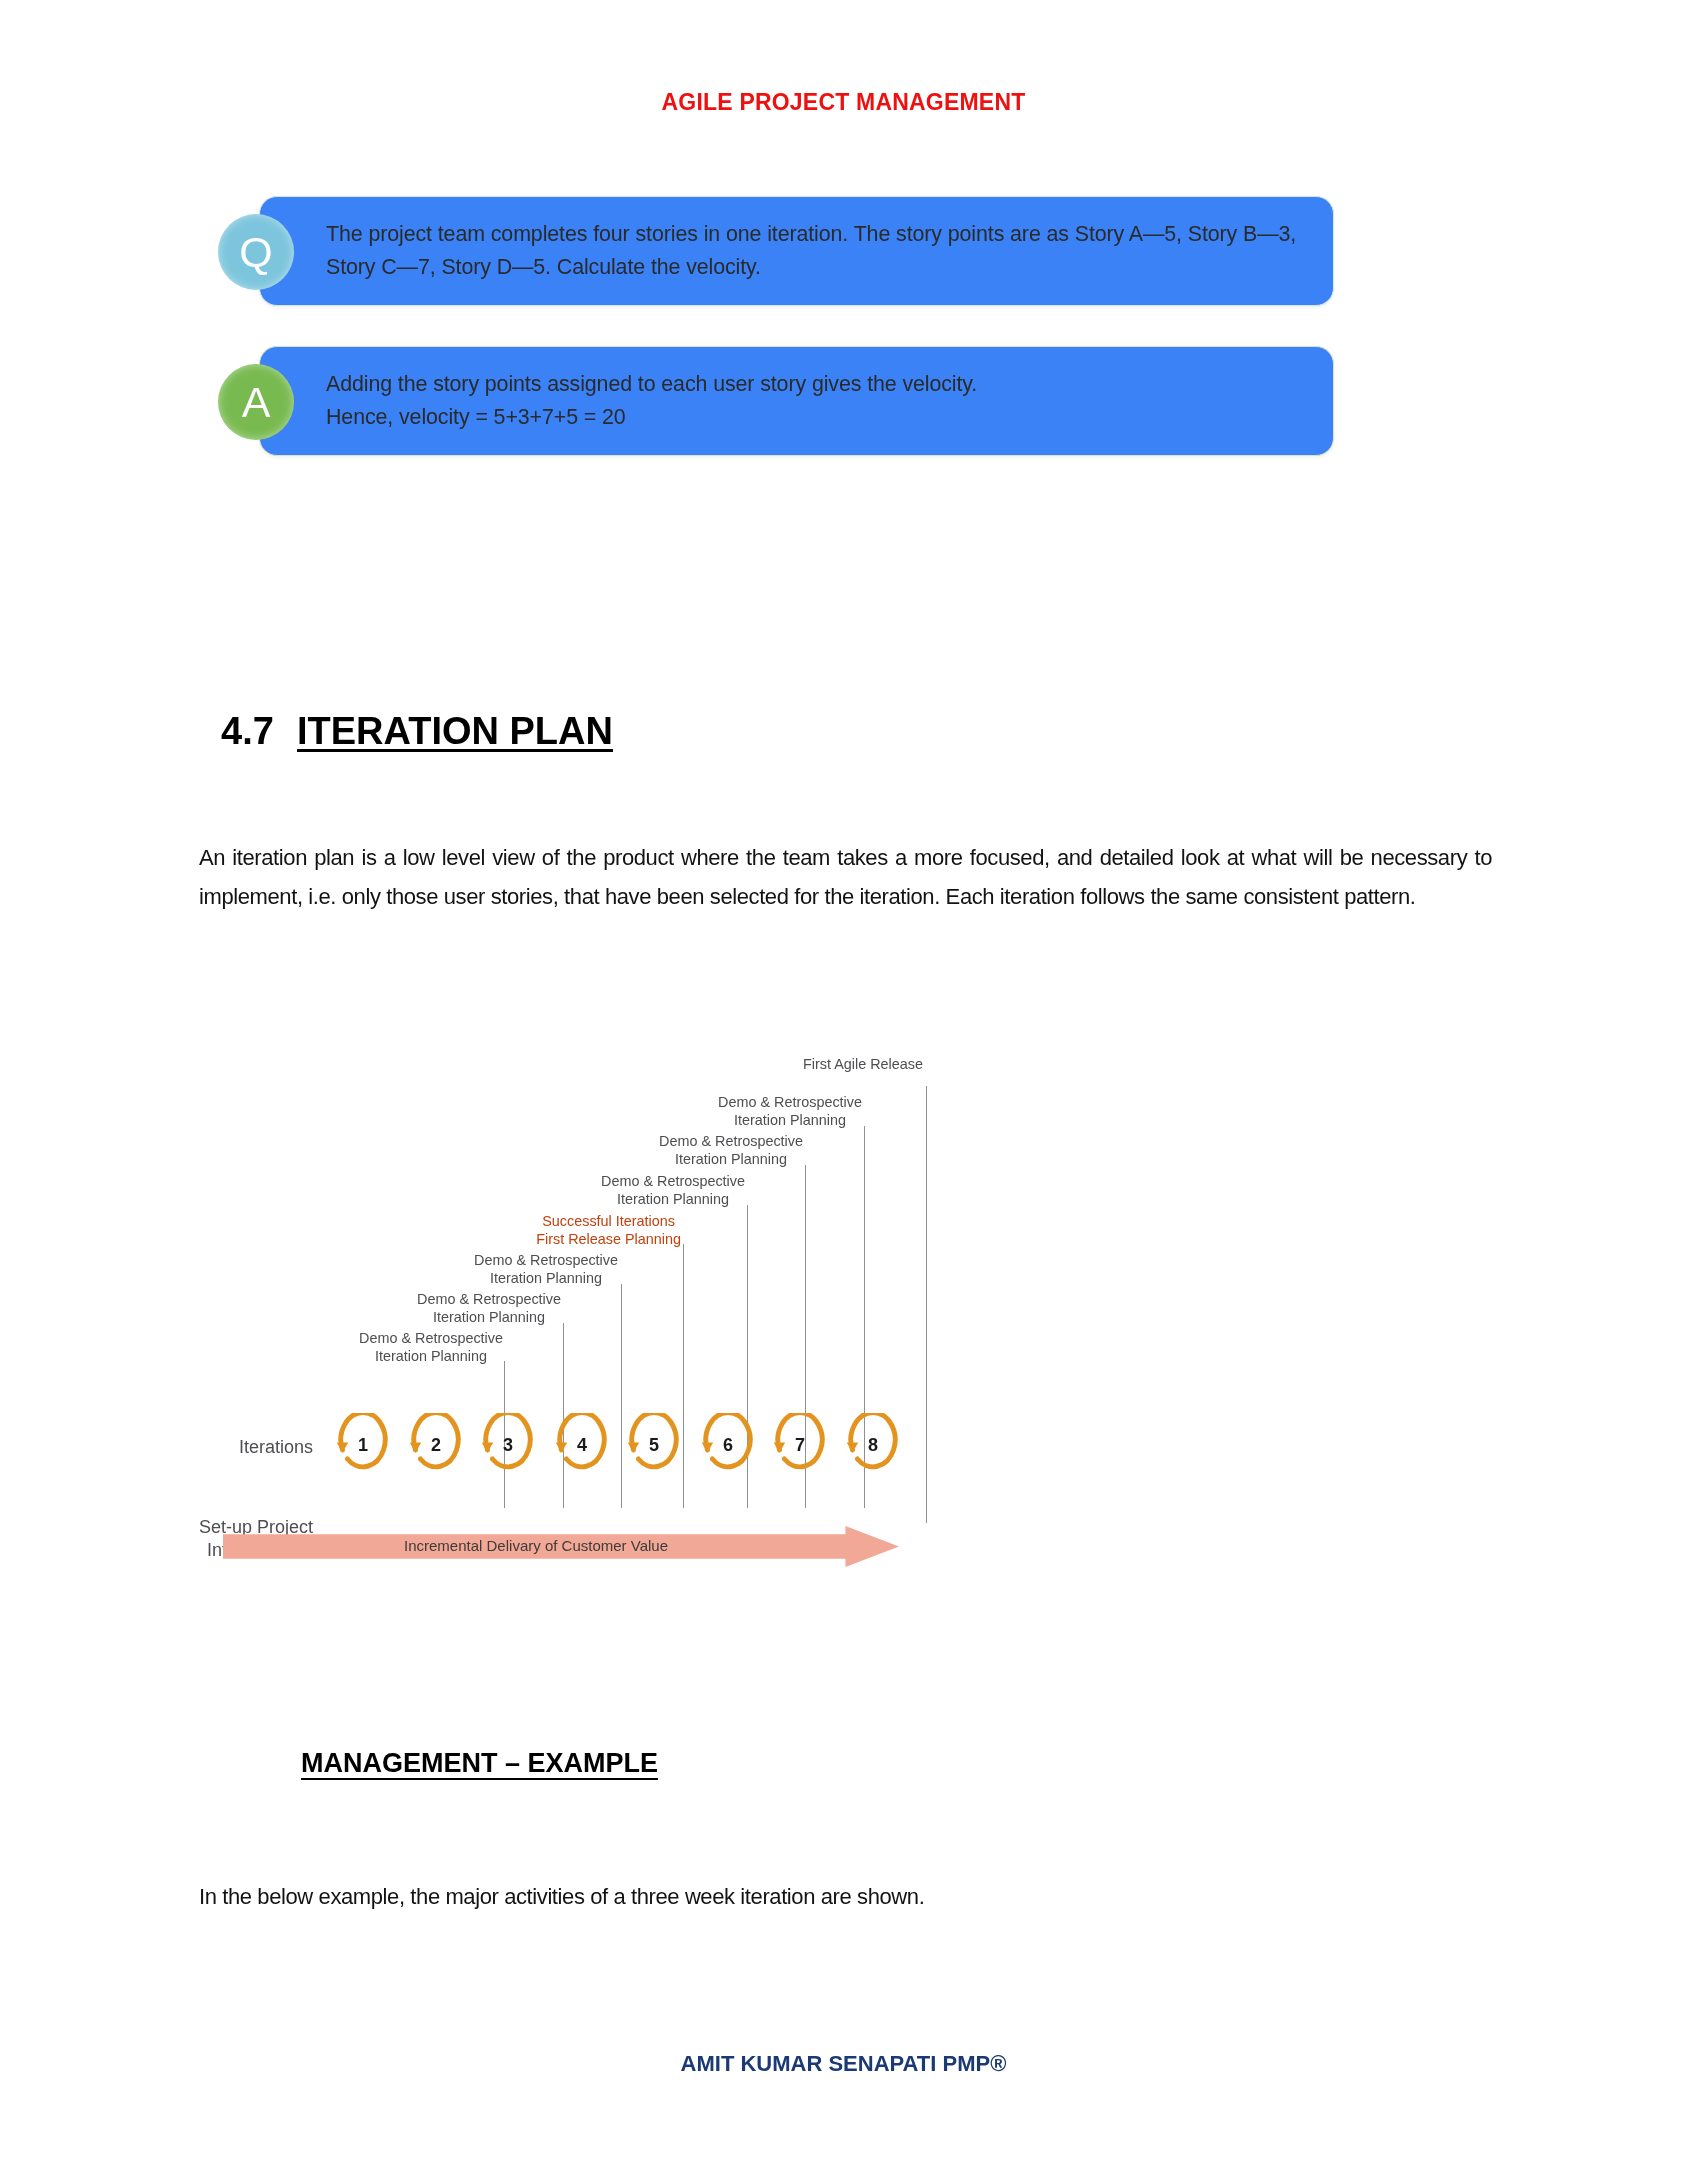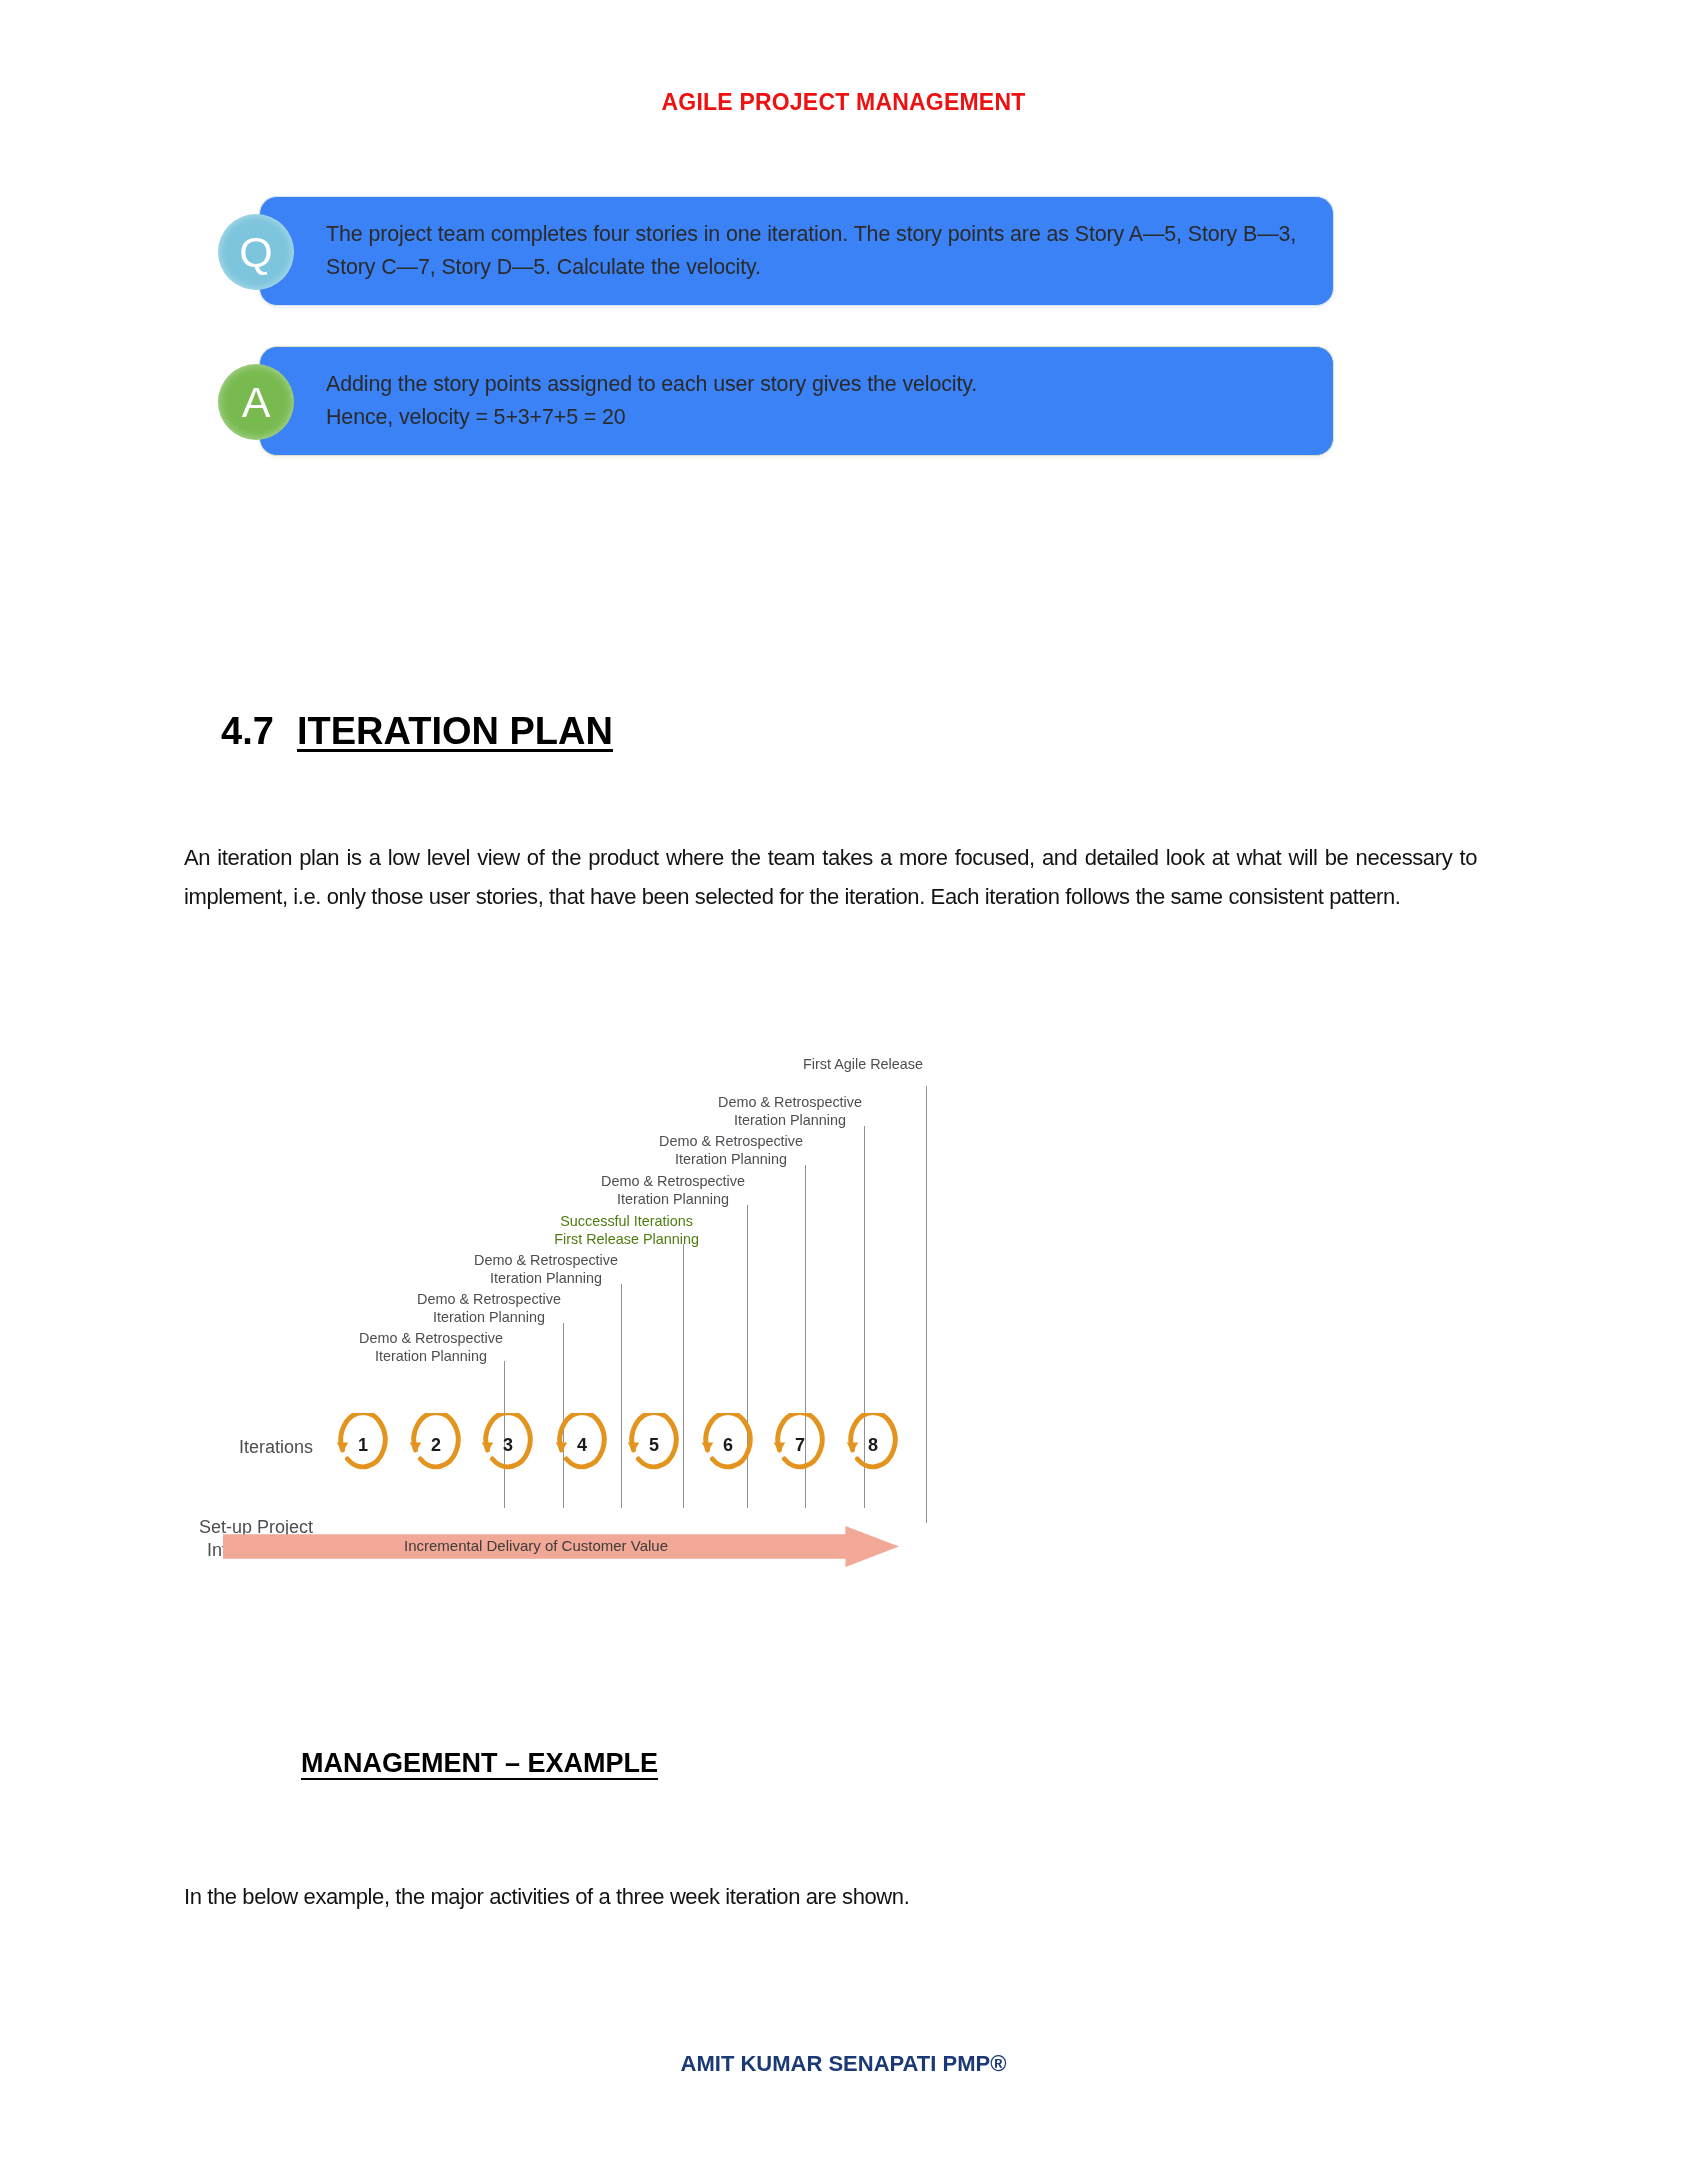--- a/index.html
+++ b/index.html
@@ -88,21 +88,21 @@
     font-weight: bold;
     color: #000000;
     white-space: nowrap;
     text-align: center;
   }
   .sec-num { display: inline-block; width: 99px; }
   .sec-title { text-decoration: underline; text-underline-offset: 5px; }
 
   .body-para {
     position: absolute;
-    left: 184px;
+    left: 199px;
     width: 1293px;
     font-size: 22px;
     line-height: 1.75;
     color: #131313;
     letter-spacing: -0.4px;
     text-align: justify;
   }
 
   .sub-head {
     position: absolute;
@@ -137,21 +137,21 @@
   }
   .dg-label {
     position: absolute;
     font-size: 14.4px;
     line-height: 1.28;
     color: #4e4e52;
     text-align: center;
     white-space: nowrap;
     transform: translateX(-100%);
   }
-  .dg-label.teal { color: #4d7c0f; margin-left: 18px; }
+  .dg-label.teal { color: #c2410c; }
   .dg-tick {
     position: absolute;
     width: 1.2px;
     background: #8d9096;
   }
   .dg-side-label {
     position: absolute;
     font-size: 18px;
     line-height: 1.3;
     color: #4e4e52;

